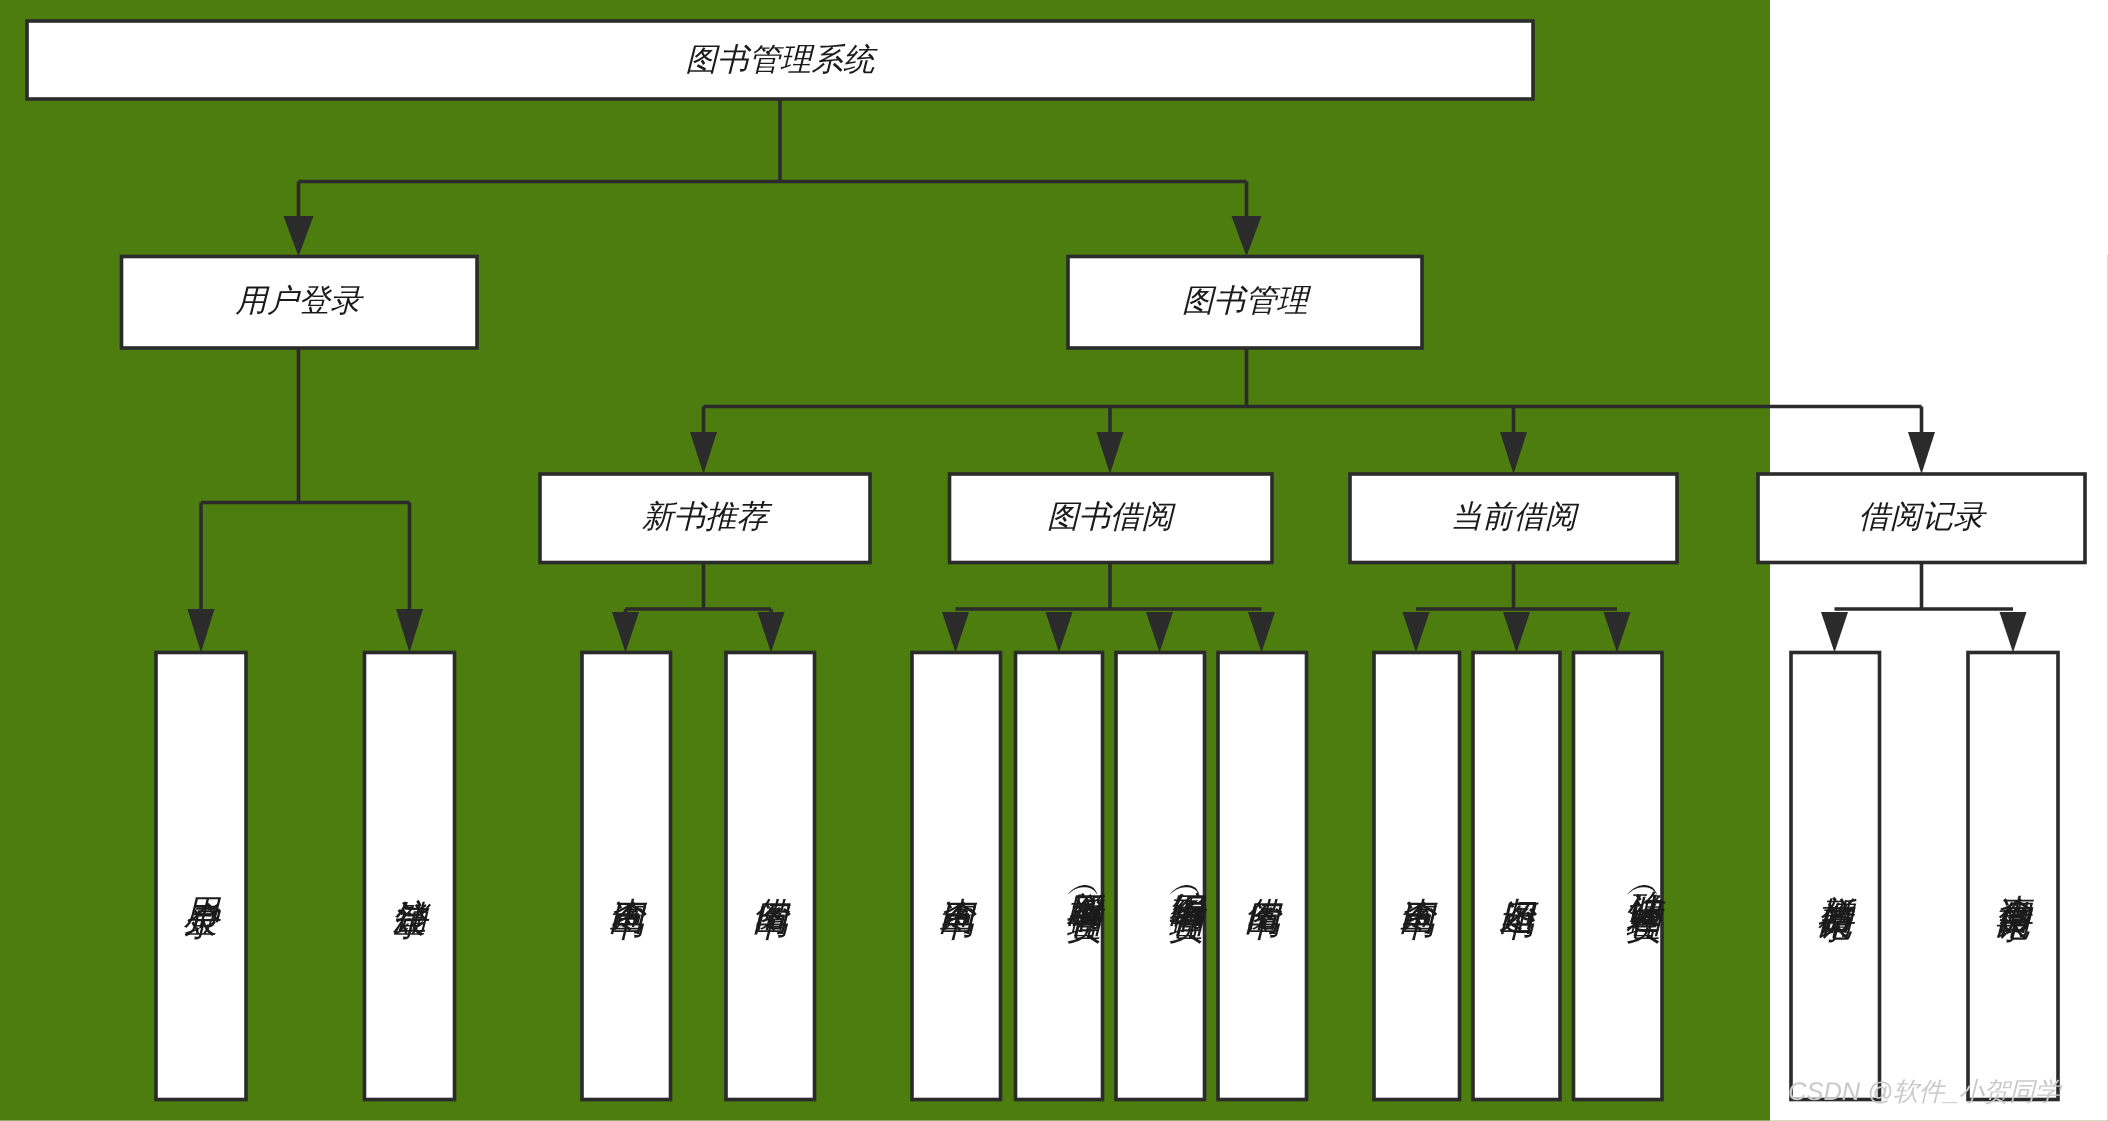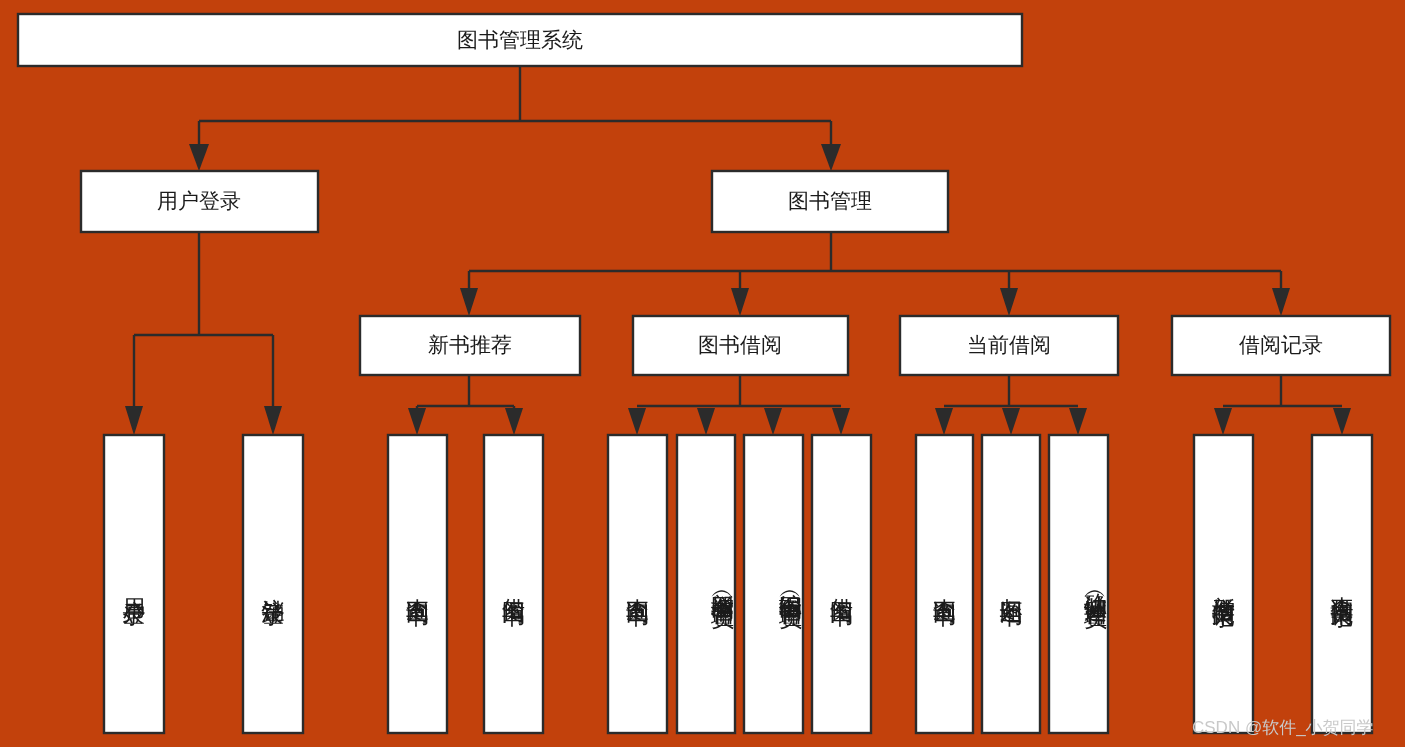--- a/index.html
+++ b/index.html
@@ -8,23 +8,24 @@
     background: #ffffff;
   }
   body {
     width: 1405px;
     height: 747px;
     font-family: "Liberation Sans", "DejaVu Sans", sans-serif;
     overflow: hidden;
   }
   #diagram-root {
     position: relative;
-    width: 1405px;
+    width: 1180px;
     height: 747px;
-    background: #c2410c;
+    background: #4d7c0f;
+    font-style: italic;
   }
   svg.diagram-canvas {
     position: absolute;
     top: 0;
     left: 0;
     width: 1405px;
     height: 747px;
     display: block;
   }
   .node-box {

